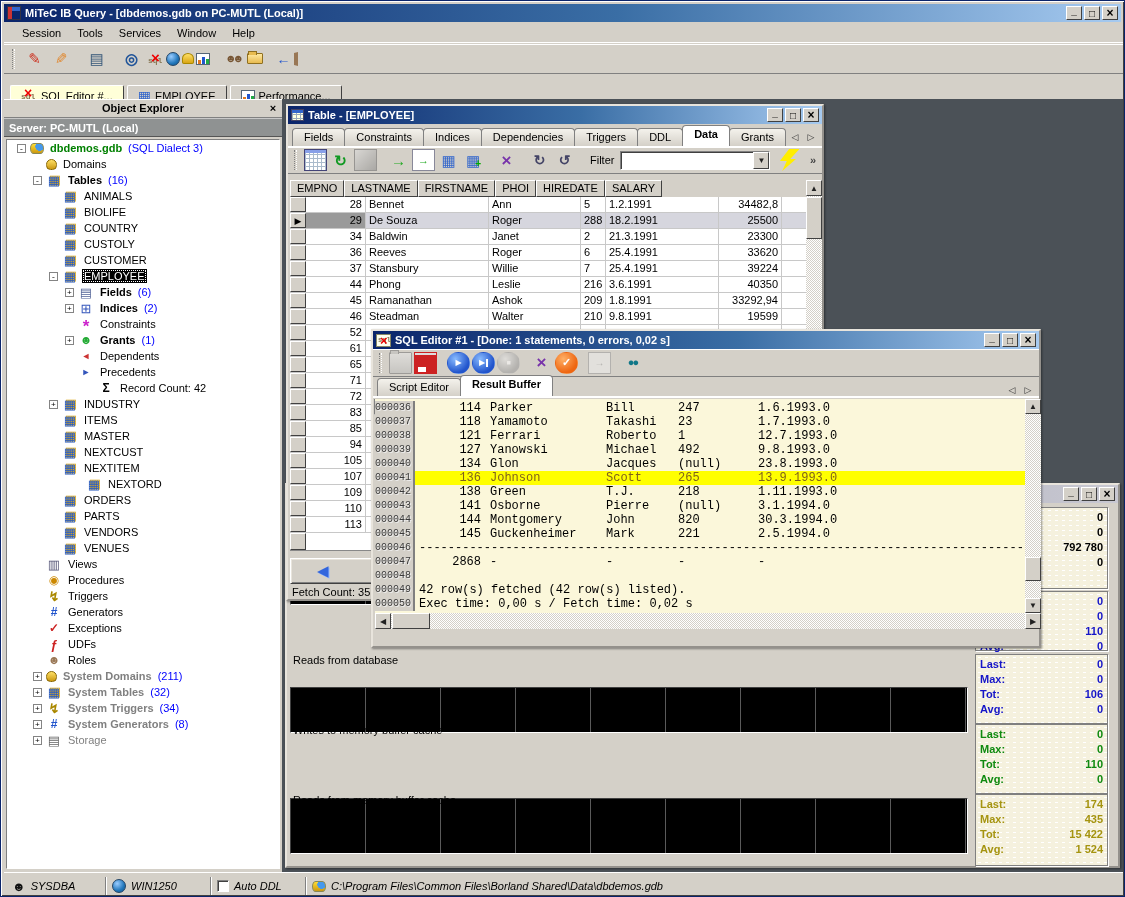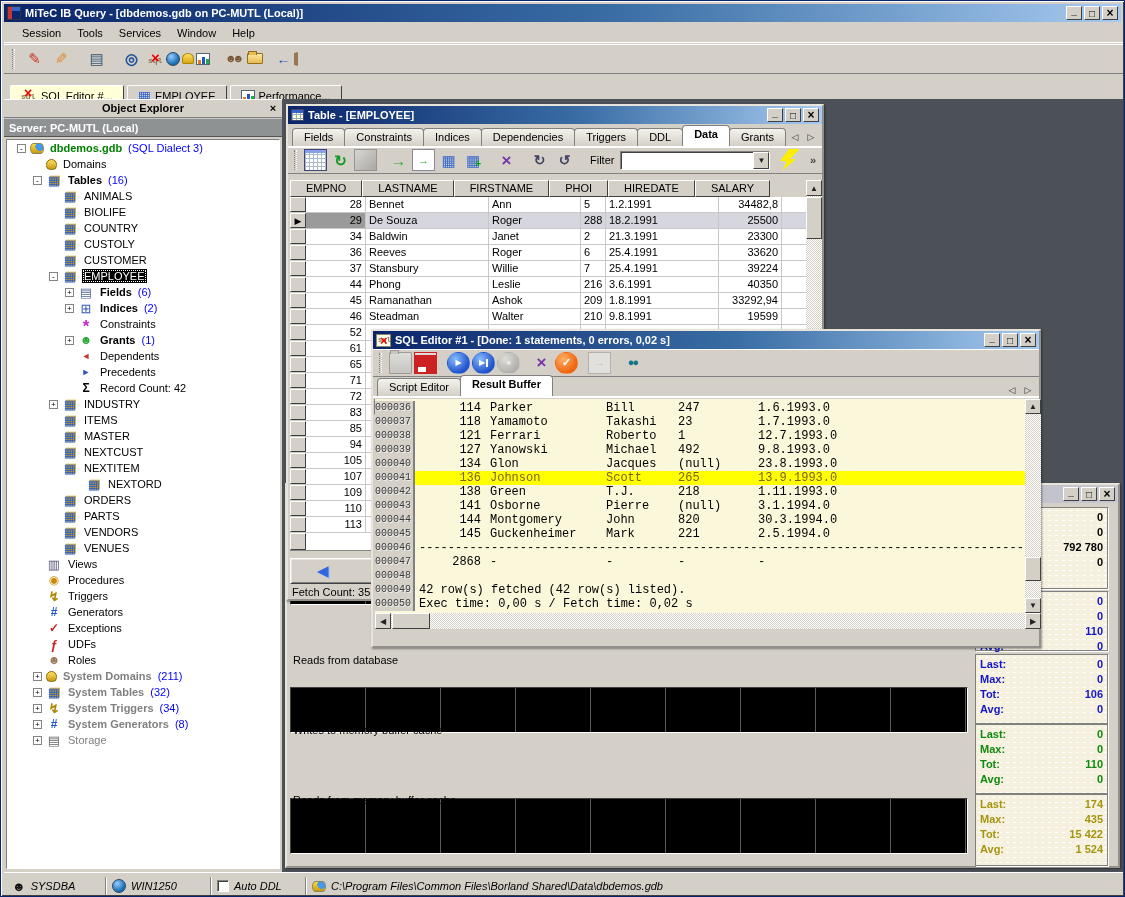--- a/index.html
+++ b/index.html
@@ -150,21 +150,21 @@
   .tabspin{position:absolute;right:4px;top:4px;display:flex;gap:2px;}
   .tabspin span{width:14px;height:14px;display:inline-flex;align-items:center;justify-content:center;font-size:9px;color:#333;}
   .tabspin .sl::before{content:"◁";} .tabspin .sr::before{content:"▷";}
 
   .dtoolbar{display:flex;align-items:center;height:27px;gap:2px;padding-left:6px;border-bottom:1px solid #808080;box-shadow:inset 0 1px 0 #fff;}
   .dtoolbar .tbtn{width:23px;height:22px;}
 
   
   .grid-head{display:flex;height:17px;font-size:11px;}
   .gh{background:#d4d0c8;border-top:1px solid #fff;border-left:1px solid #fff;border-right:1px solid #404040;border-bottom:1px solid #404040;
-    padding:1px 15px;overflow:hidden;white-space:nowrap;flex:none;}
+    padding:1px 6px;overflow:hidden;white-space:nowrap;flex:none;}
   .grow{display:flex;height:16px;background:#fff;border-bottom:1px solid #c8c8c8;}
   .gc{flex:none;border-right:1px solid #c8c8c8;padding:1px 3px;overflow:hidden;white-space:nowrap;}
   .gc.sel{background:#d4d0c8;border-top:1px solid #fff;border-left:1px solid #fff;border-right:1px solid #404040;border-bottom:1px solid #404040;padding:0;text-align:center;}
   .w-sel{width:16px;} .w-empno{width:60px;text-align:right;} .w-last{width:123px;} .w-first{width:92px;}
   .w-phone{width:25px;} .w-hire{width:113px;} .w-sal{width:63px;text-align:right;} .w-fill{flex:1;border-right:none;}
   .grow.current{background:#d6d6de;}
   .grow.current .w-empno{background:#9a9a9a;}
   .cur-marker{font-size:9px;line-height:14px;}
   .grow.current .cur-marker::before{content:"▶";}
 
@@ -355,21 +355,21 @@
           <span class="t-ico" data-icon="dependents"></span>
           <span class="t-label">Dependents</span>
 
         </div>
         <div class="titem" style="padding-left: 58px;">
           <span class="texp"></span>
           <span class="t-ico" data-icon="precedents"></span>
           <span class="t-label">Precedents</span>
 
         </div>
-        <div class="titem" style="padding-left: 58px;">
+        <div class="titem" style="padding-left: 78px;">
           <span class="texp"></span>
           <span class="t-ico" data-icon="sigma"></span>
           <span class="t-label">Record Count: 42</span>
 
         </div>
         <div class="titem" style="padding-left: 42px;">
           <span class="texp">+</span>
           <span class="t-ico" data-icon="table"></span>
           <span class="t-label">INDUSTRY</span>
 

